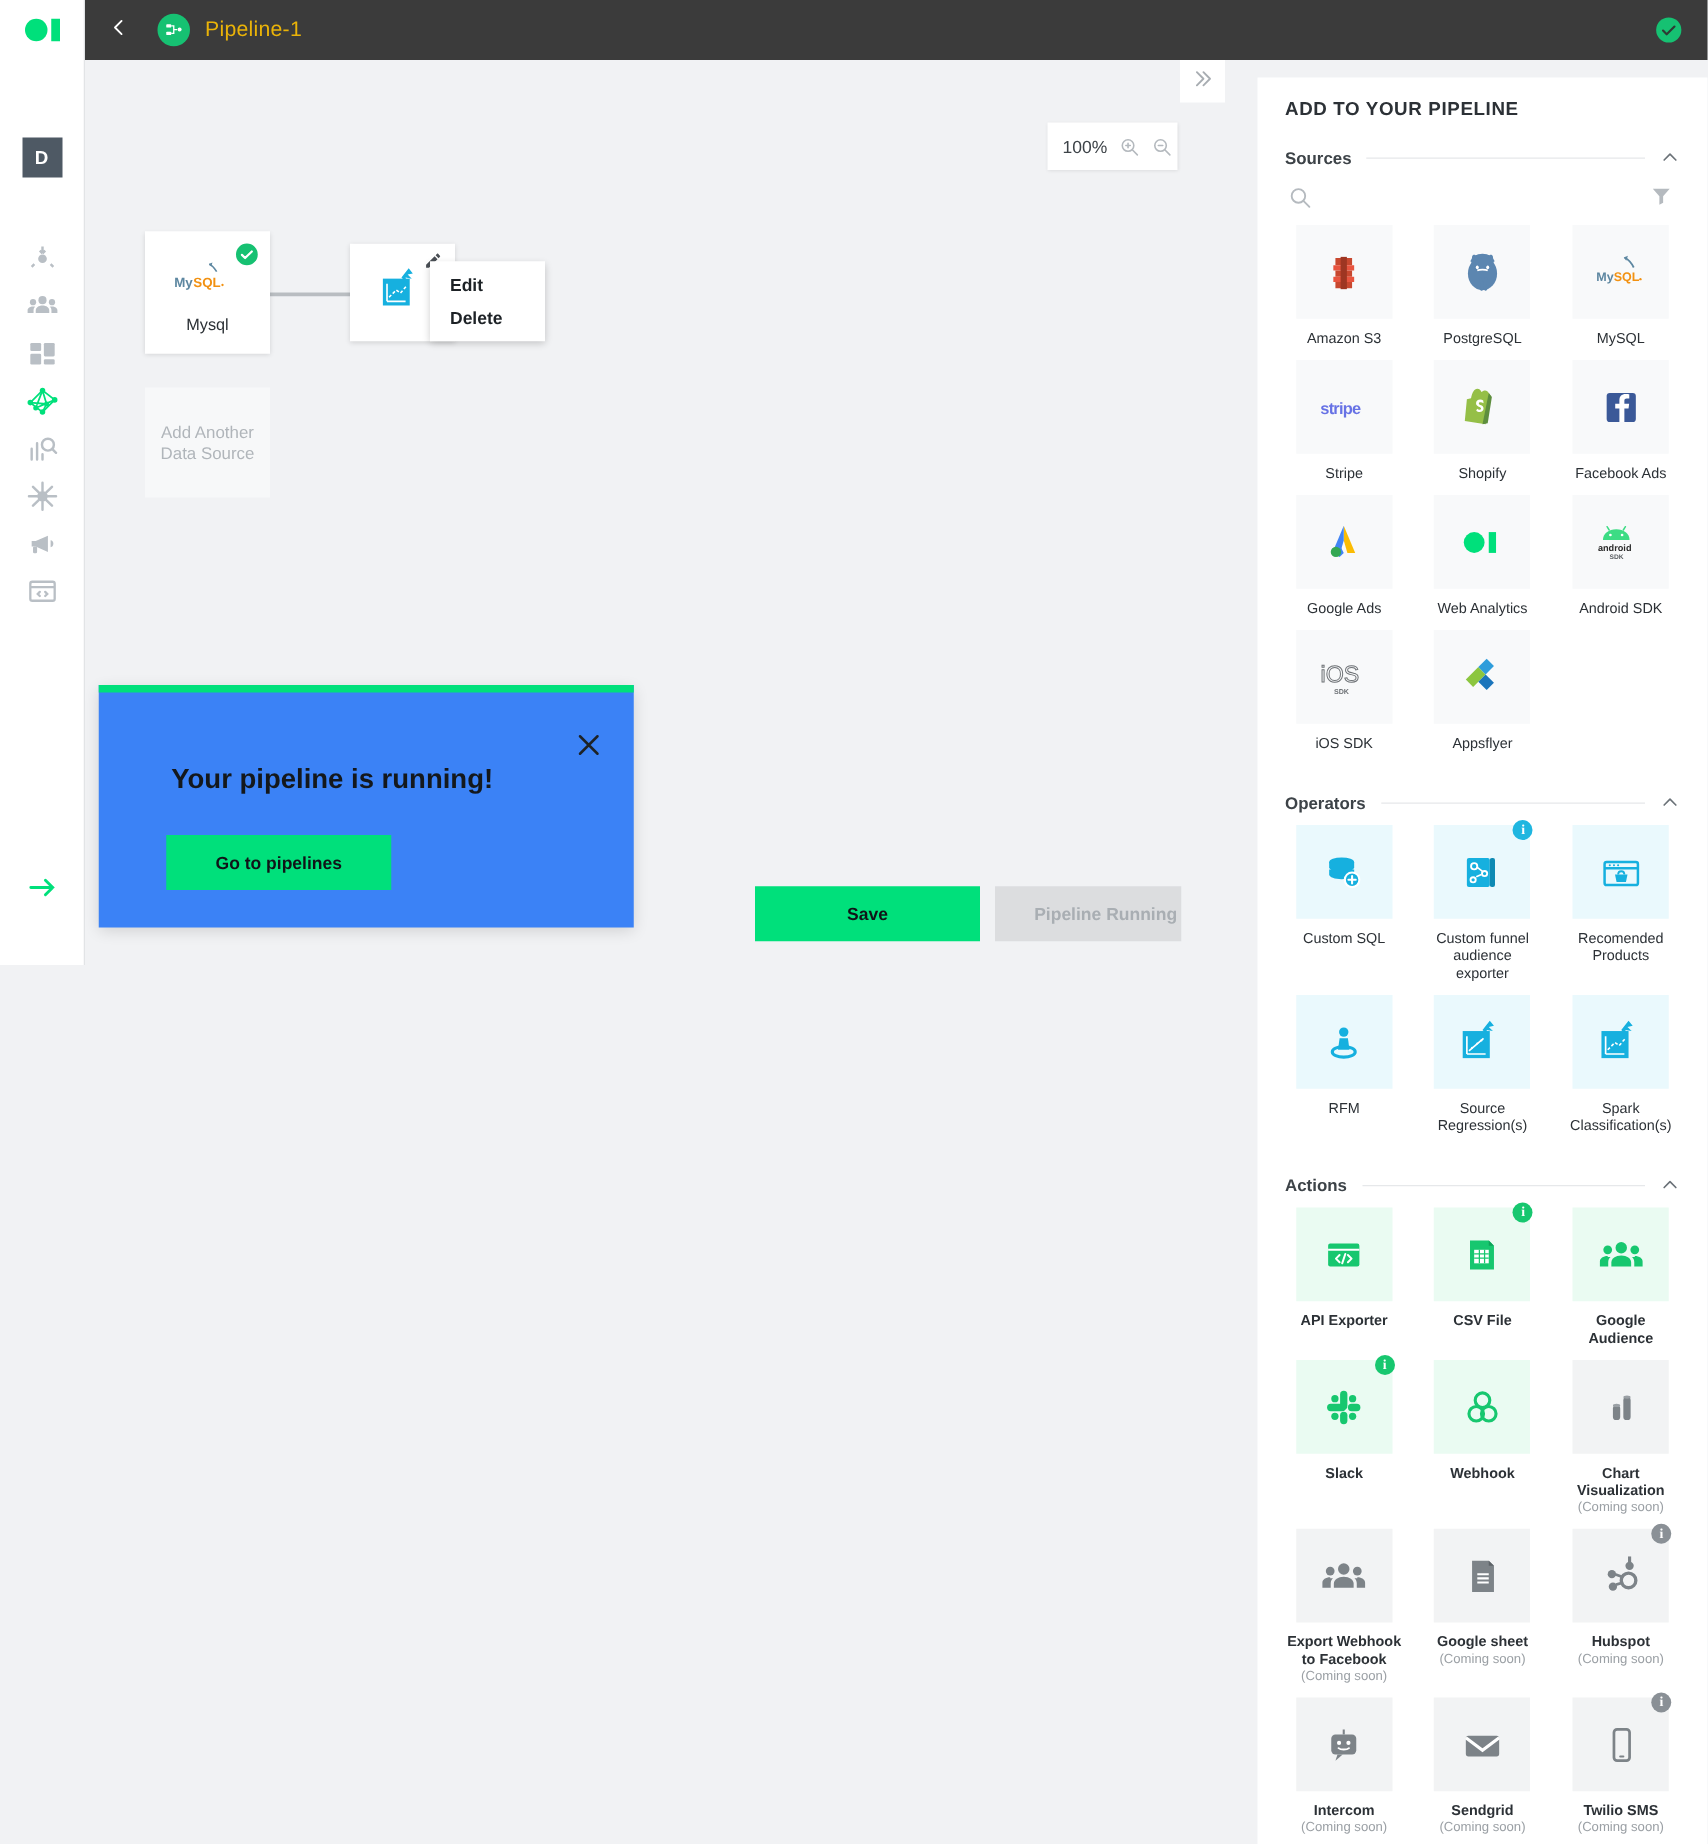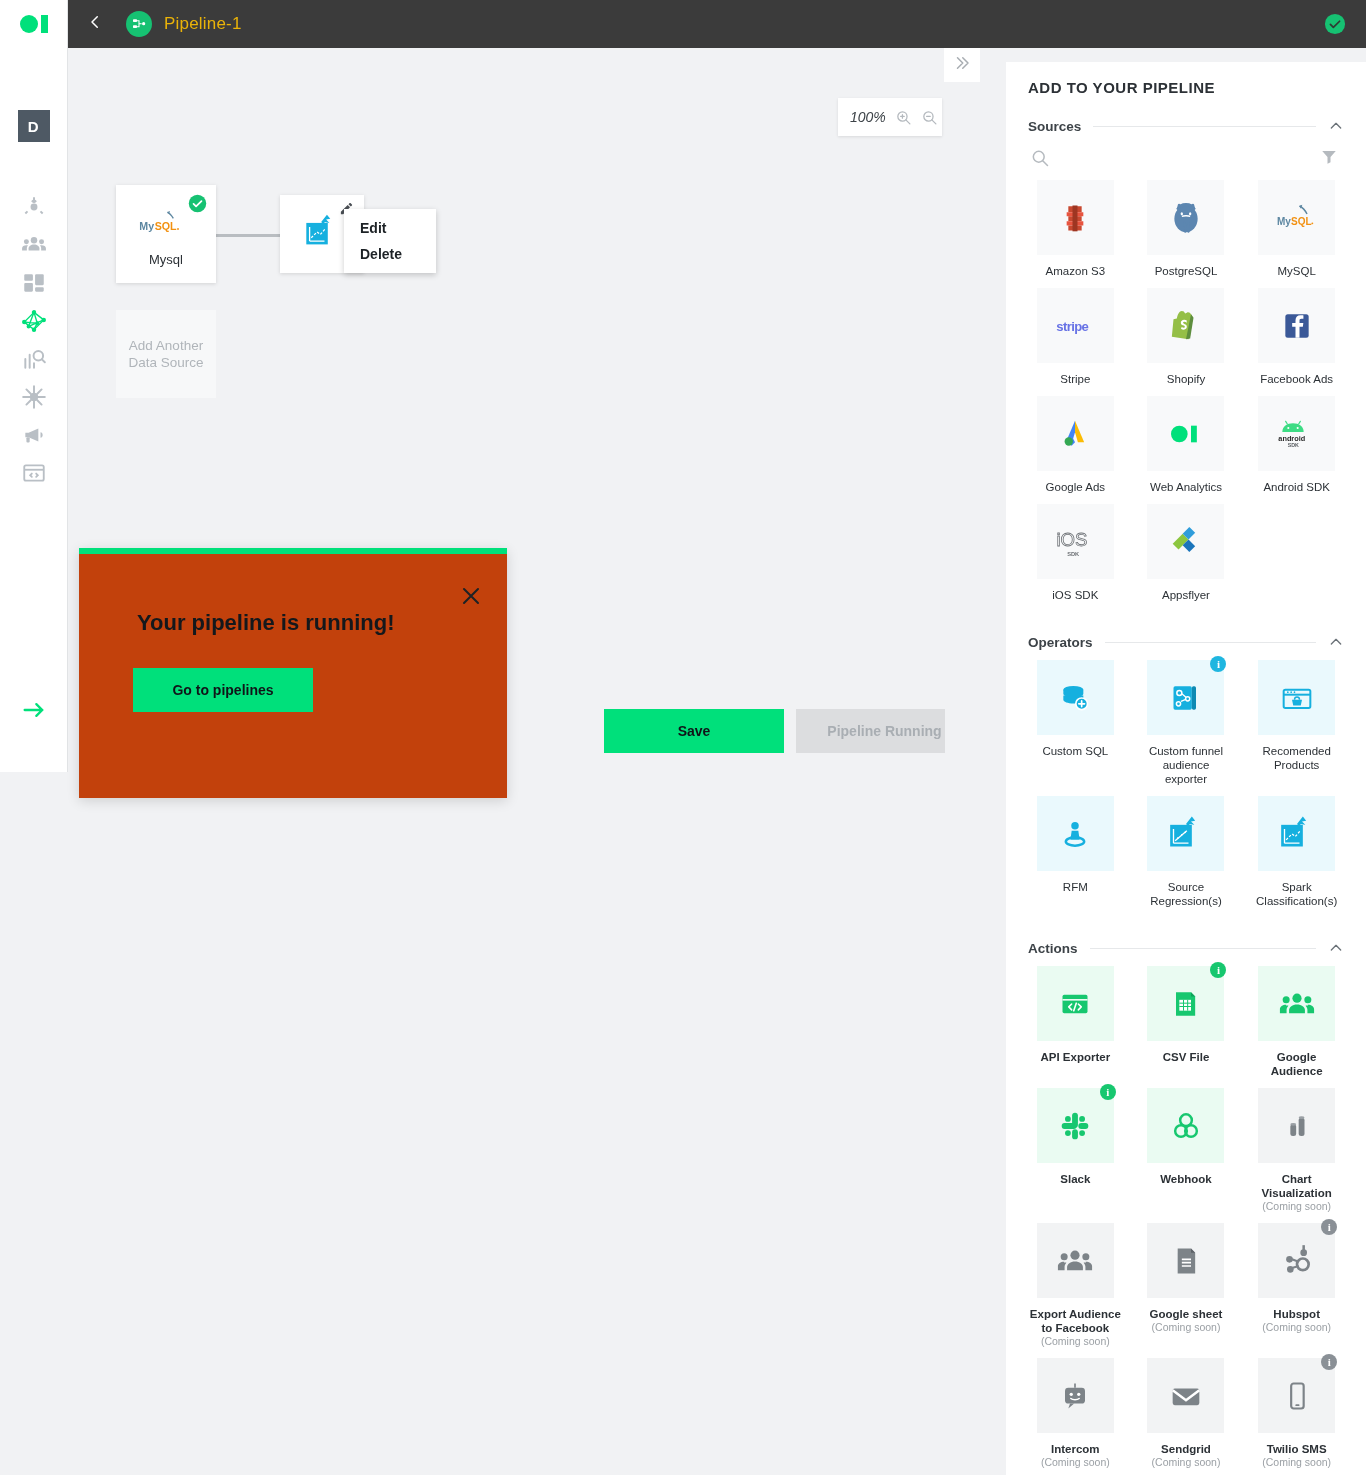--- a/index.html
+++ b/index.html
@@ -52,21 +52,20 @@
   
   #canvas {
     position: absolute; left: 68px; top: 48px; width: 877px; height: 724px;
     background: #f1f2f4; overflow: hidden;
   }
   
   #zoom-widget {
     position: absolute; left: 770px; top: 50px; width: 104px; height: 38px;
     background: #fff; display: flex; align-items: center; padding: 0 12px; gap: 8px;
     box-shadow: 0 1px 3px rgba(0,0,0,.10);
-    font-style: italic;
   }
   #zoom-level { font-size: 14px; color: #3d4348; }
   .zoom-btn { width: 17px; height: 17px; cursor: pointer; margin-left: 1px; }
   .zoom-btn svg { width: 17px; height: 17px; display: block; stroke: #b4b9be; }
   
   .node {
     position: absolute; background: #fff; box-shadow: 0 1px 4px rgba(0,0,0,.13);
     display: flex; flex-direction: column; align-items: center; justify-content: center;
   }
   #node-mysql { left: 48px; top: 137px; width: 100px; height: 98px; }
@@ -99,22 +98,22 @@
     background: #00e07b; border: none; color: #101418; font-size: 14px; font-weight: 700;
     cursor: pointer; font-family: "Liberation Sans", sans-serif;
   }
   #btn-pipeline-running {
     position: absolute; left: 728px; top: 661px; width: 177px; height: 44px;
     background: #dcdddf; border: none; color: #a9aeb3; font-size: 14px; font-weight: 600;
     cursor: default; font-family: "Liberation Sans", sans-serif;
   }
   
   #modal {
-    position: absolute; left: 79px; top: 548px; width: 428px; height: 250px;
-    background: #c2410c; box-shadow: 0 3px 12px rgba(0,0,0,.14);
+    position: absolute; left: 79px; top: 548px; width: 428px; height: 194px;
+    background: #3b82f6; box-shadow: 0 3px 12px rgba(0,0,0,.14);
   }
   #modal-accent { height: 6px; background: #00e07b; }
   #modal-close {
     position: absolute; right: 24px; top: 36px; width: 24px; height: 24px; cursor: pointer;
   }
   #modal-close svg { width: 24px; height: 24px; stroke: #1d2226; }
   #modal-title {
     font-size: 22px; font-weight: 700; color: #14181c; margin: 56px 0 0 58px;
   }
   #modal-action {
@@ -768,21 +767,21 @@
             <svg class="tile-svg" viewBox="0 0 48 36">
               <circle cx="24" cy="11" r="5.5" fill="currentColor"></circle>
               <circle cx="11" cy="13" r="4.2" fill="currentColor"></circle>
               <circle cx="37" cy="13" r="4.2" fill="currentColor"></circle>
               <path d="M24 18.5c-5.5 0-9.5 3-9.5 6.7V29h19v-3.8c0-3.7-4-6.7-9.5-6.7z" fill="currentColor"></path>
               <path d="M11 19c-4.4 0-7.5 2.3-7.5 5.2V29h8v-4c0-1.9.8-3.7 2.2-5-.9-.2-1.8-.2-2.7 0z" fill="currentColor"></path>
               <path d="M37 19c4.4 0 7.5 2.3 7.5 5.2V29h-8v-4c0-1.9-.8-3.7-2.2-5 .9-.2 1.8-.2 2.7 0z" fill="currentColor"></path>
             </svg>
           </span>
         </div>
-        <div class="tile-label bold">Export Audience to Facebook</div>
+        <div class="tile-label bold">Export Webhook to Facebook</div>
         <div class="tile-soon">(Coming soon)</div>
       </div>
       <div class="tile-cell">
         <div class="tile-box soon">
           <span style="display: flex; color: rgb(125, 131, 136);">
             <svg class="tile-svg" viewBox="0 0 48 48">
               <path d="M14 9h16l5 5v25H14z" fill="#7d8388"></path>
               <path d="M30 9v5h5z" fill="#5e6368"></path>
               <path d="M19 22h11M19 26h11M19 30h11" stroke="#fff" stroke-width="2"></path>
             </svg>

